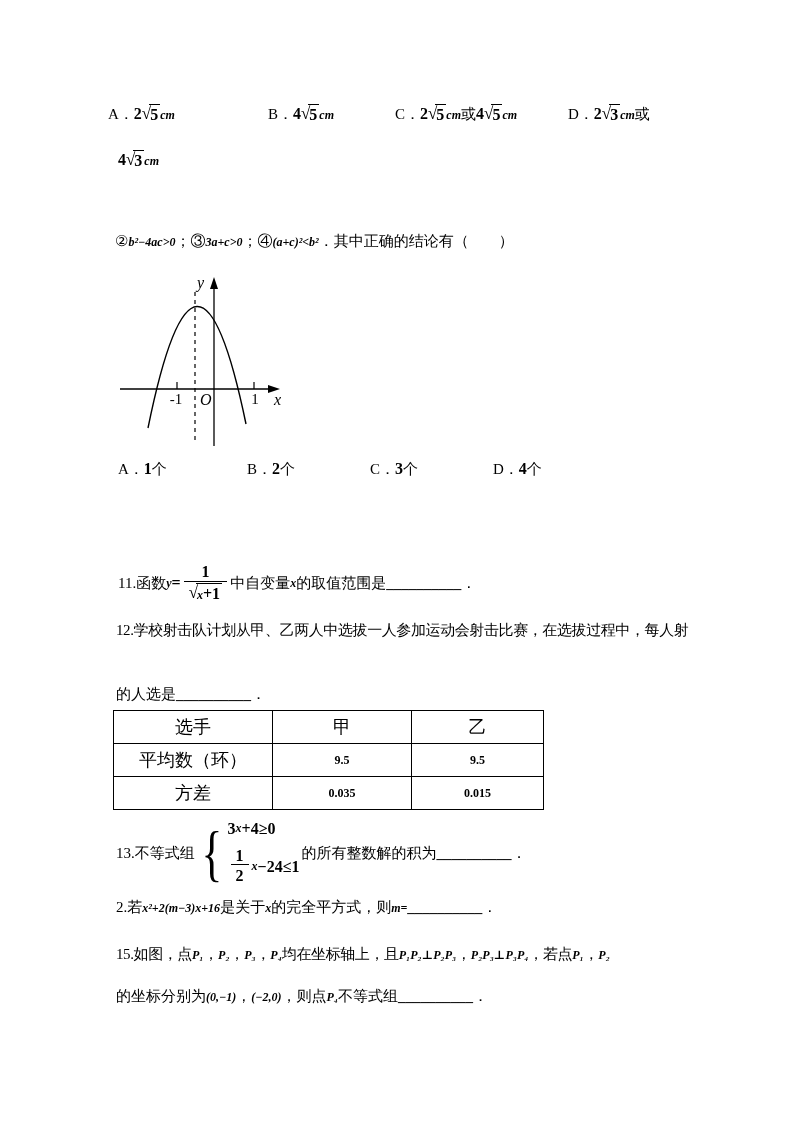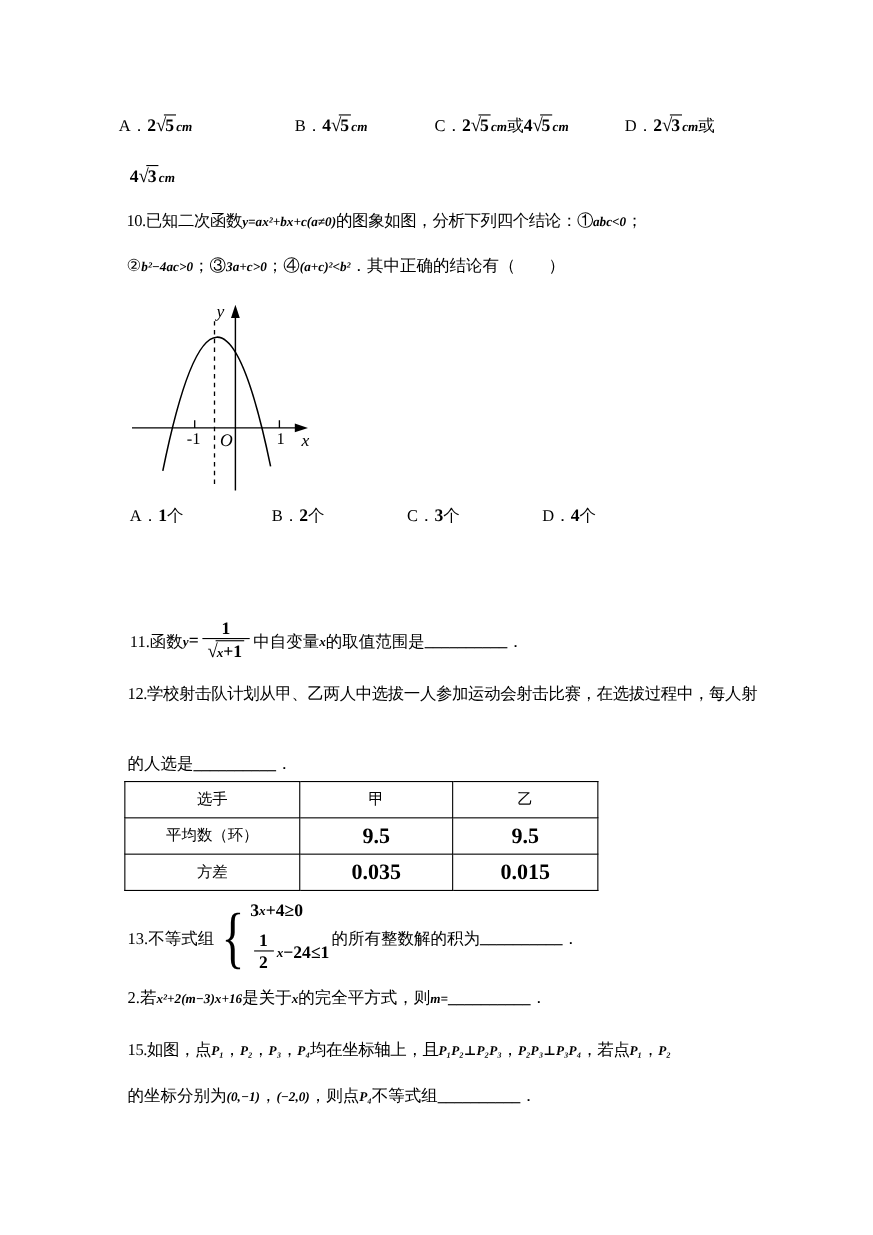--- a/index.html
+++ b/index.html
@@ -20,22 +20,22 @@
   .frac>.fn{line-height:1.1;padding:0 5px;}
   .frac>.fd{border-top:1.5px solid #000;line-height:1.25;padding:1px 5px 0;}
   .cases{display:inline-flex;align-items:center;margin:0 2px;}
   .cases>.brace{font-size:62px;font-weight:400;line-height:0.85;margin-right:1px;
         transform:scaleX(0.7);transform-origin:center;}
   .cases>.cl{display:inline-flex;flex-direction:column;gap:9px;align-items:flex-start;}
   .crow{display:inline-flex;align-items:center;white-space:nowrap;}
   .hdr{font-weight:bold;font-size:16.5px;letter-spacing:0.5px;}
   table.stats{position:absolute;left:113px;top:710px;border-collapse:collapse;table-layout:fixed;}
   table.stats td{border:1px solid #000;text-align:center;vertical-align:middle;
-        height:32px;padding:0;font-size:14px;}
-  table.stats td.bold{font-weight:bold;font-size:20px;}
+        height:32px;padding:0;font-size:18px;}
+  table.stats td.bold{font-weight:bold;font-size:12px;}
   svg text{font-family:"Liberation Serif","DejaVu Serif",serif;}
   svg .ital{font-style:italic;}
 </style>
 </head>
 <body>
 
 <div class="page">
 
   <div class="abs" style="left:108px;top:104px"><span class="cn">A．</span><span class="mn">2</span><span class="sqrt">
         <span class="rs">√</span>
@@ -54,21 +54,20 @@
       </span><span class="mi">cm</span></div>
   <div class="abs" style="left:568px;top:104px"><span class="cn">D．</span><span class="mn">2</span><span class="sqrt">
         <span class="rs">√</span>
         <span class="rc"><span class="mn">3</span></span>
       </span><span class="mi">cm</span><span class="cn">或</span></div>
   <div class="abs" style="left:118px;top:150px"><span class="mn">4</span><span class="sqrt">
         <span class="rs">√</span>
         <span class="rc"><span class="mn">3</span></span>
       </span><span class="mi">cm</span></div>
 
-  <div class="abs tight" style="left:115px;top:191px"><span class="cn">10.已知二次函数</span><span class="mi">y=ax²+bx+c(a≠0)</span><span class="cn">的图象如图，分析下列四个结论：①</span><span class="mi">abc&lt;0</span><span class="cn">；</span></div>
   <div class="abs" style="left:115px;top:232px"><span class="cn">②</span><span class="mi">b²−4ac&gt;0</span><span class="cn">；③</span><span class="mi">3a+c&gt;0</span><span class="cn">；④</span><span class="mi">(a+c)²&lt;b²</span><span class="cn">．其中正确的结论有（　　）</span></div>
 
   <svg class="abs" style="left:118px;top:272px" width="172" height="186" viewBox="0 0 172 186">
 
     <line x1="96" y1="12" x2="96" y2="174" stroke="#000" stroke-width="1.3"></line>
     <polygon points="92,17 96,5 100,17" fill="#000"></polygon>
 
     <line x1="2" y1="117" x2="154" y2="117" stroke="#000" stroke-width="1.3"></line>
     <polygon points="150,113 162,117 150,121" fill="#000"></polygon>
 

